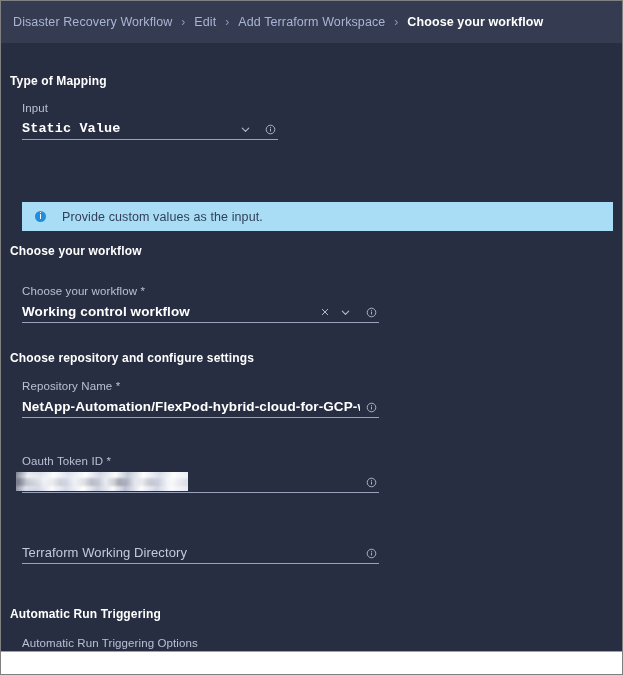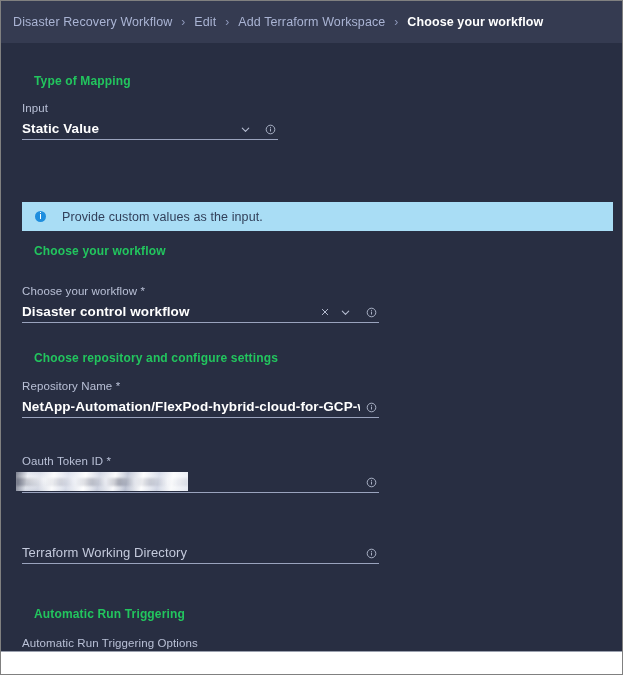--- a/index.html
+++ b/index.html
@@ -70,24 +70,24 @@
   .bottom-strip {
     height: 22px;
     min-height: 22px;
     background: #ffffff;
     border-top: 1px solid #9aa0ae;
   }
 
   
   .section-title {
     position: absolute;
-    left: 33px;
+    left: 9px;
     font-size: 12px;
     font-weight: bold;
-    color: #22c55e;
+    color: #ffffff;
     letter-spacing: .15px;
     white-space: nowrap;
   }
   .field {
     position: absolute;
     left: 21px;
   }
   .field-label {
     font-size: 11.5px;
     color: #b9c0d6;
@@ -229,21 +229,21 @@
     <span class="crumb active">Choose your workflow</span>
   </div>
 
   <div class="form-body">
 
     <div class="section-title" style="top:31px;">Type of Mapping</div>
 
     <div class="field" style="top:59px; width:256px;">
       <span class="field-label">Input</span>
       <div class="field-control">
-        <span class="field-value" style="max-width:200px;">Static Value</span>
+        <span class="field-value" style="max-width:200px;font-family:Liberation Mono, monospace;">Static Value</span>
         <span class="ctl-icon" style="right:26px;">
           <svg width="11" height="11" viewBox="0 0 12 12">
               <path d="M2.5 4.5 L6 8 L9.5 4.5" fill="none" stroke="currentColor" stroke-width="1.2" stroke-linecap="round" stroke-linejoin="round"></path>
             </svg>
         </span>
         <span class="ctl-icon" style="right:1px;">
           <svg width="11" height="11" viewBox="0 0 12 12">
               <circle cx="6" cy="6" r="4.7" fill="none" stroke="currentColor" stroke-width="1"></circle>
               <rect x="5.5" y="5" width="1" height="3.2" fill="currentColor"></rect>
               <rect x="5.5" y="3.2" width="1" height="1" fill="currentColor"></rect>
@@ -255,21 +255,21 @@
     <div class="info-banner">
       <span class="dot"></span>
       <span class="msg">Provide custom values as the input.</span>
     </div>
 
     <div class="section-title" style="top:201px;">Choose your workflow</div>
 
     <div class="field" style="top:242px; width:357px;">
       <span class="field-label">Choose your workflow *</span>
       <div class="field-control">
-        <span class="field-value" style="max-width:290px;">Disaster control workflow</span>
+        <span class="field-value" style="max-width:290px;">Working control workflow</span>
         <span class="ctl-icon" style="right:47px;">
           <svg width="10" height="10" viewBox="0 0 12 12">
               <path d="M2.8 2.8 L9.2 9.2 M9.2 2.8 L2.8 9.2" fill="none" stroke="currentColor" stroke-width="1.2" stroke-linecap="round"></path>
             </svg>
         </span>
         <span class="ctl-icon" style="right:27px;">
           <svg width="11" height="11" viewBox="0 0 12 12">
               <path d="M2.5 4.5 L6 8 L9.5 4.5" fill="none" stroke="currentColor" stroke-width="1.2" stroke-linecap="round" stroke-linejoin="round"></path>
             </svg>
         </span>

